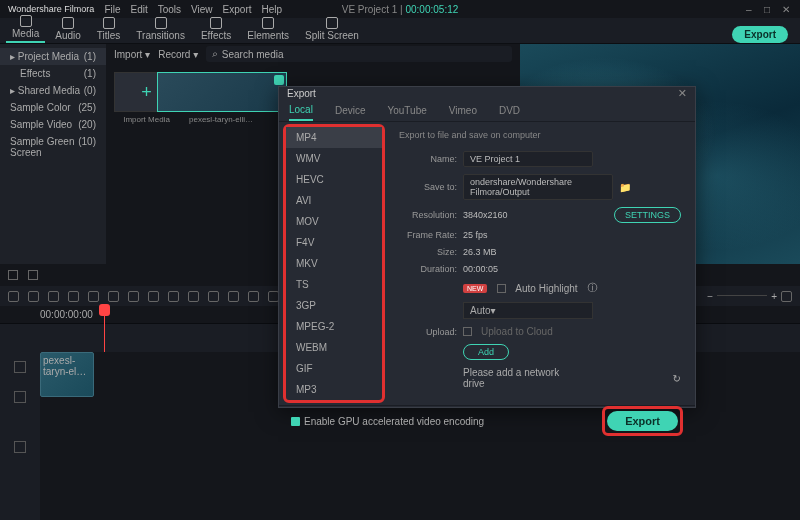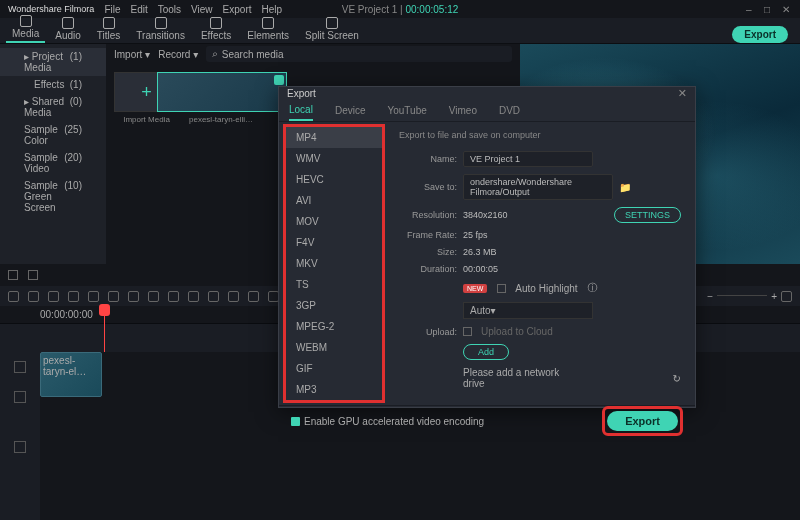--- a/index.html
+++ b/index.html
@@ -11,21 +11,21 @@
 .titlebar .project span{color:#3fd4b4}
 .titlebar .winctrl{margin-left:auto;display:flex;gap:8px}
 .titlebar .winctrl div{width:10px;height:10px;color:#888}
 .tabs{height:26px;background:#1a1d24;display:flex;align-items:flex-end;padding:0 6px;gap:4px;border-bottom:1px solid #0c0e12}
 .tab{display:flex;flex-direction:column;align-items:center;gap:1px;padding:2px 6px;font-size:8px;color:#888}
 .tab.active{color:#3fd4b4;border-bottom:2px solid #3fd4b4}
 .tab .ico{width:12px;height:12px;border:1px solid currentColor;border-radius:2px}
 .export-btn{margin-left:auto;margin-right:6px;background:#3fd4b4;color:#0a3028;padding:3px 12px;border-radius:10px;font-size:10px;font-weight:bold}
 .main{display:flex;height:220px}
 .sidebar{width:106px;background:#1e2128;padding:4px 0}
-.side-item{display:flex;justify-content:space-between;padding:3px 24px;font-size:9px;color:#999}
+.side-item{display:flex;justify-content:space-between;padding:3px 10px;font-size:9px;color:#999}
 .side-item.active{background:#2a2e37}
 .content{flex:1;background:#14161b;display:flex;flex-direction:column}
 .content-bar{height:20px;display:flex;align-items:center;gap:8px;padding:0 8px;font-size:9px;color:#888}
 .content-bar .search{flex:1;background:#1a1d24;border-radius:3px;padding:2px 6px;display:flex;align-items:center;gap:4px}
 .thumbs{display:flex;gap:10px;padding:8px}
 .thumb{width:65px;display:flex;flex-direction:column;align-items:center;gap:3px}
 .thumb-box{width:65px;height:40px;background:#2a2e37;border:1px solid #333;display:flex;align-items:center;justify-content:center;color:#3fd4b4;font-size:18px;position:relative}
 .thumb-box.img{background:linear-gradient(135deg,#2a4a5a,#1a3a4a)}
 .thumb-box.sel{border:1px solid #3fd4b4}
 .thumb-box .chk{position:absolute;top:2px;right:2px;width:10px;height:10px;background:#3fd4b4;border-radius:2px}
@@ -38,32 +38,32 @@
 .tl-tools .tico{width:11px;height:11px;border:1px solid #666;border-radius:2px}
 .tl-tools .zoom{margin-left:auto;display:flex;align-items:center;gap:4px}
 .tl-tools .zoom .track{width:50px;height:2px;background:#444}
 .ruler{height:18px;background:#14161b;display:flex;align-items:center;padding-left:40px;gap:60px;font-size:7px;color:#666;position:relative;border-bottom:1px solid #0a0c10}
 .playhead{position:absolute;left:104px;top:0;width:1px;height:200px;background:#ff4444}
 .playhead::before{content:'';position:absolute;top:-2px;left:-5px;width:11px;height:12px;background:#ff4444;border-radius:3px}
 .timeline{height:176px;background:#14161b;padding-left:40px;position:relative}
 .track{height:30px;border-bottom:1px solid #1a1d24;display:flex;align-items:center}
 .track-head{position:absolute;left:0;width:40px;height:30px;background:#1a1d24;display:flex;align-items:center;justify-content:center}
 .track-head .ti{width:12px;height:12px;border:1px solid #555}
-.clip{height:45px;margin-top:28px;width:62px;background:linear-gradient(135deg,#2a5a6a,#1a4a5a);border:1px solid #3a6a7a;border-radius:2px;padding:2px;font-size:7px;color:#ccc;overflow:hidden}
+.clip{height:45px;margin-top:28px;width:54px;background:linear-gradient(135deg,#2a5a6a,#1a4a5a);border:1px solid #3a6a7a;border-radius:2px;padding:2px;font-size:7px;color:#ccc;overflow:hidden}
 
 
 .dialog{position:absolute;left:278px;top:86px;width:418px;height:322px;background:#262a33;border:1px solid #3a3e47;box-shadow:0 4px 20px rgba(0,0,0,0.5);display:flex;flex-direction:column}
 .dlg-head{height:22px;display:flex;align-items:center;padding:0 8px}
 .dlg-head .title{font-size:10px;color:#ccc}
 .dlg-head .close{margin-left:auto;color:#888;font-size:11px}
 .dlg-tabs{height:22px;display:flex;align-items:center;padding:0 10px;gap:22px;border-bottom:1px solid #1a1d24}
 .dlg-tab{font-size:10px;color:#888;padding:4px 0}
 .dlg-tab.active{color:#3fd4b4;border-bottom:2px solid #3fd4b4}
 .dlg-body{flex:1;display:flex}
-.formats{width:102px;border:3px solid #e03030;border-radius:0;margin:2px 0 2px 4px;padding:0}
+.formats{width:102px;border:3px solid #e03030;border-radius:6px;margin:2px 0 2px 4px;padding:0}
 .fmt{padding:5px 10px;font-size:10px;color:#aaa}
 .fmt.active{background:#3a3e47}
 .settings{flex:1;padding:8px 14px;display:flex;flex-direction:column;gap:7px}
 .desc{font-size:9px;color:#888;margin-bottom:4px}
 .row{display:flex;align-items:center;gap:6px}
 .row .lbl{width:58px;text-align:right;font-size:9px;color:#999}
 .row .val{font-size:9px;color:#bbb}
 .row .inp{background:#1e2128;border:1px solid #333;padding:2px 6px;font-size:9px;color:#bbb;width:130px;border-radius:2px}
 .pill{border:1px solid #3fd4b4;color:#3fd4b4;padding:2px 10px;border-radius:10px;font-size:9px}
 .badge{background:#d04040;color:#fff;font-size:7px;padding:1px 4px;border-radius:2px;margin-right:4px}

